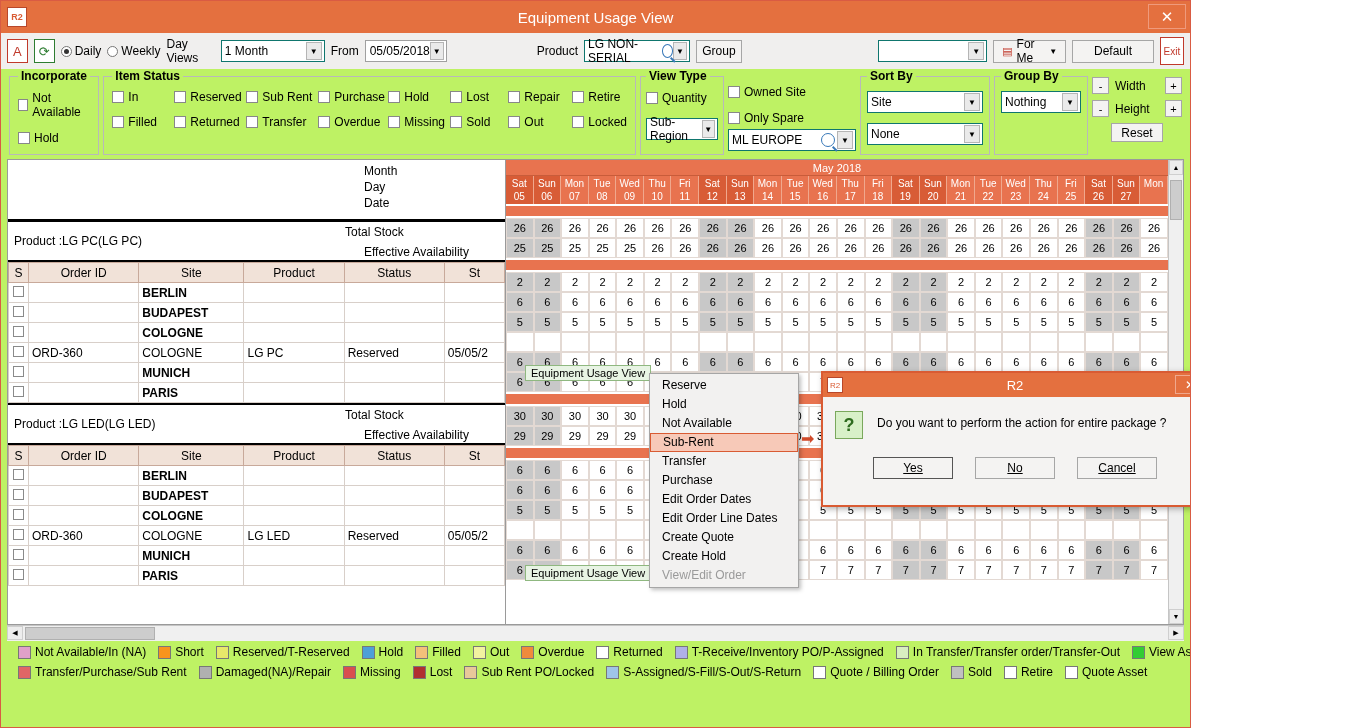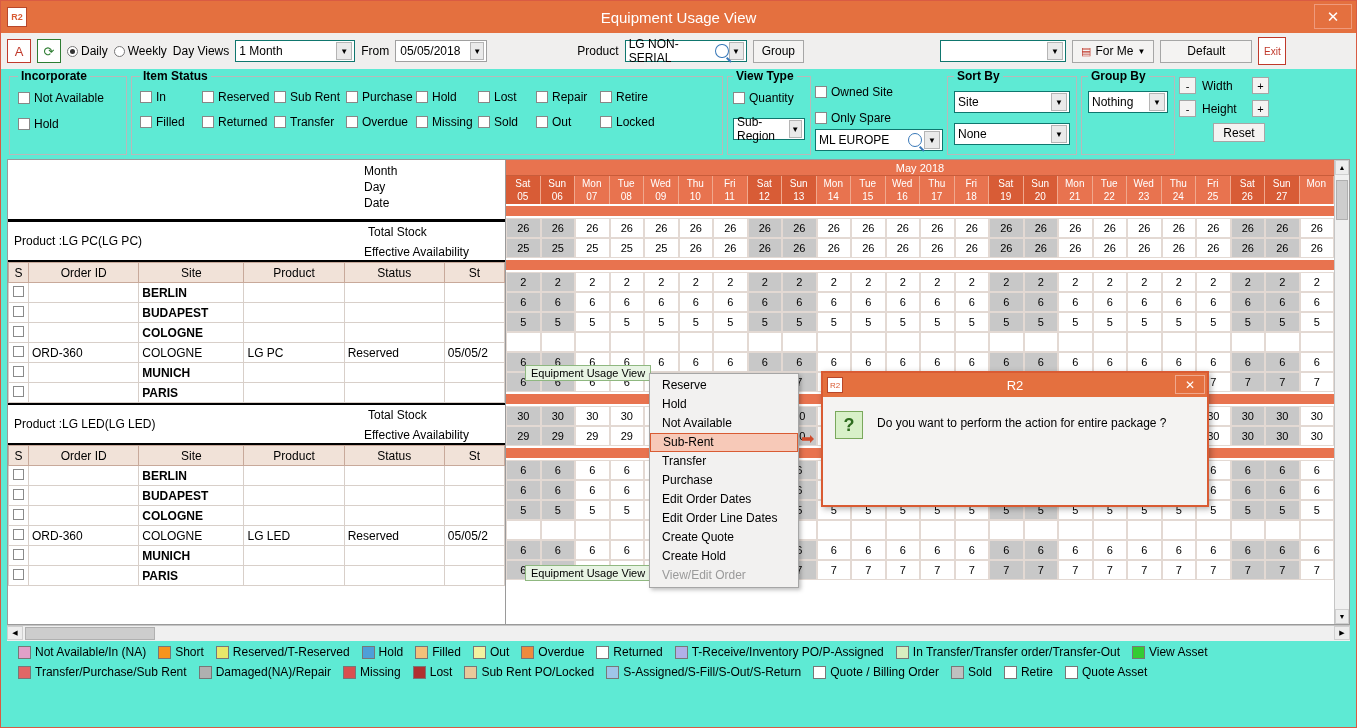--- a/index.html
+++ b/index.html
@@ -5,23 +5,23 @@
   * { box-sizing: border-box; }
   html, body {
     margin: 0; padding: 0;
     background: #ffffff;
     font-family: "Liberation Sans", sans-serif;
     font-size: 12px;
     color: #000;
   }
   #app {
     position: relative;
-    width: 1357px;
+    width: 1191px;
     height: 728px;
-    background: #5eead4;
+    background: #bef264;
     border: 1px solid #d95b43;
     overflow: hidden;
   }
   
   .titlebar {
     height: 32px;
     background: linear-gradient(#e8734f, #d95b33);
     background: #e4703f;
     display: flex;
     align-items: center;
@@ -203,21 +203,21 @@
     border-top: 2px solid #000;
     border-bottom: 2px solid #000;
     height: 42px;
     position: relative;
     background: #fff;
   }
   .prod-band .pname {
     position: absolute; left: 6px; top: 12px;
     font-weight: normal; font-size: 12px;
   }
-  .prod-band .pstock { position: absolute; left: 360px; top: 3px; font-size: 12px; }
+  .prod-band .pstock { position: absolute; left: 337px; top: 3px; font-size: 12px; }
   .prod-band .pavail { position: absolute; left: 356px; top: 23px; font-size: 12px; }
   table.grid {
     border-collapse: collapse;
     width: 100%;
     font-size: 12px;
   }
   table.grid th {
     background: #f1e2d8;
     border: 1px solid #c8a99a;
     height: 20px;
@@ -1472,15 +1472,26 @@
   <div class="modal">
     <div class="mtitle">
       <div class="mic">R2</div>
       <div class="mtxt">R2</div>
       <div class="mclose">✕</div>
     </div>
     <div class="mbody">
       <div class="qicon">?</div>
       <div class="mtext">Do you want to perform the action for entire package ?</div>
     </div>
+    <div class="mbuttons">
+      <div class="mbtn focus">
+          <span class="u">Yes</span>
+        </div>
+      <div class="mbtn">
+          <span class="u">No</span>
+        </div>
+      <div class="mbtn">
+          <span class="u">Cancel</span>
+        </div>
+    </div>
   </div>
 
 </div>
 
 </body></html>

